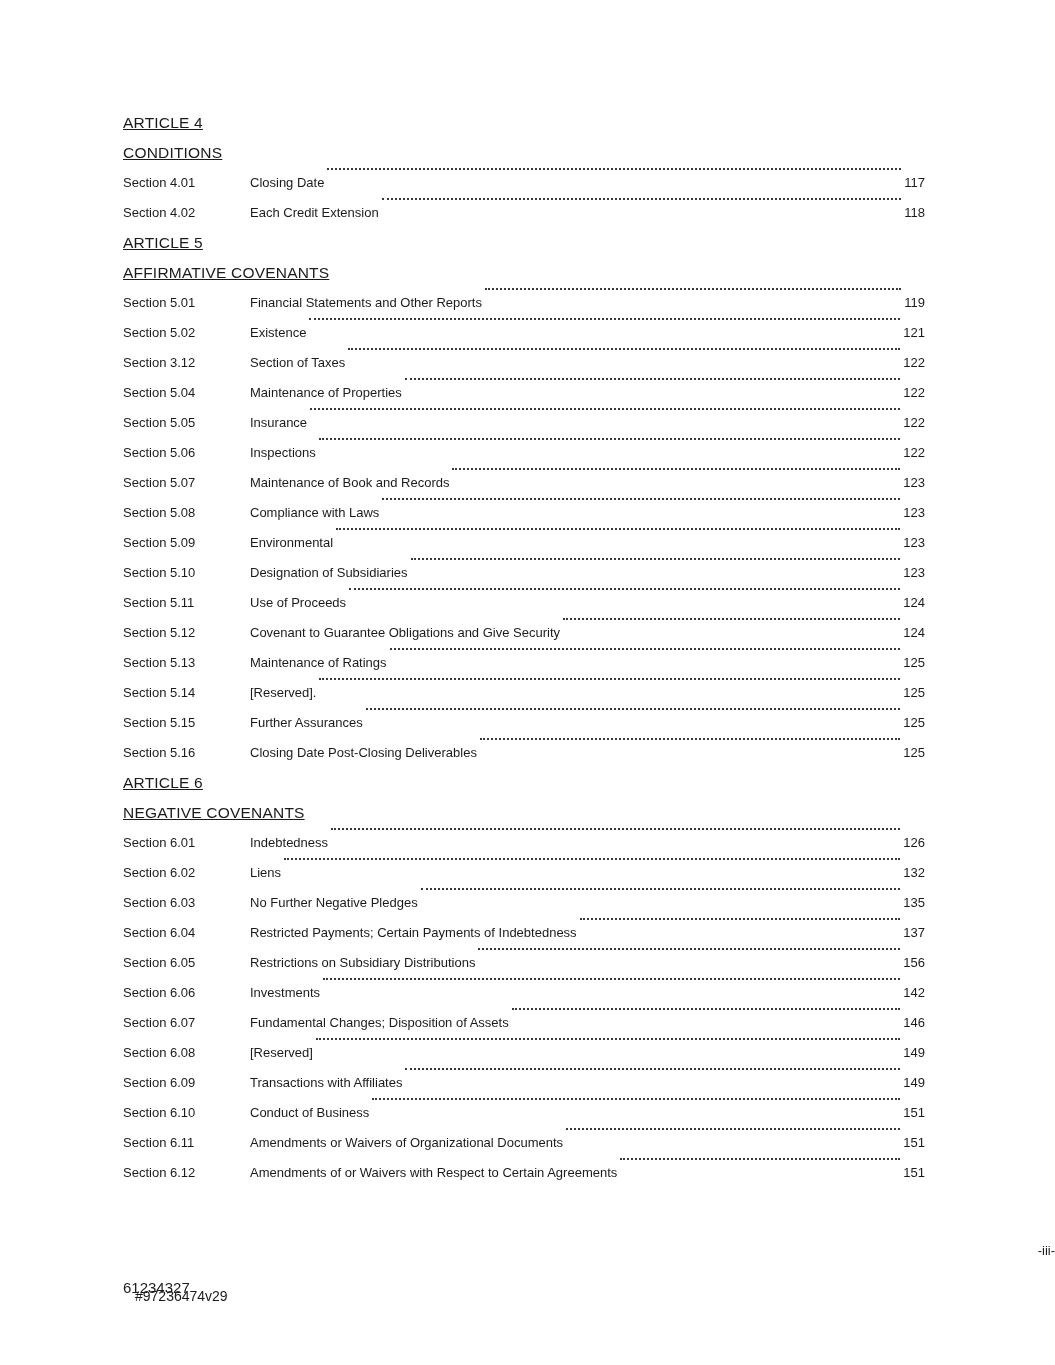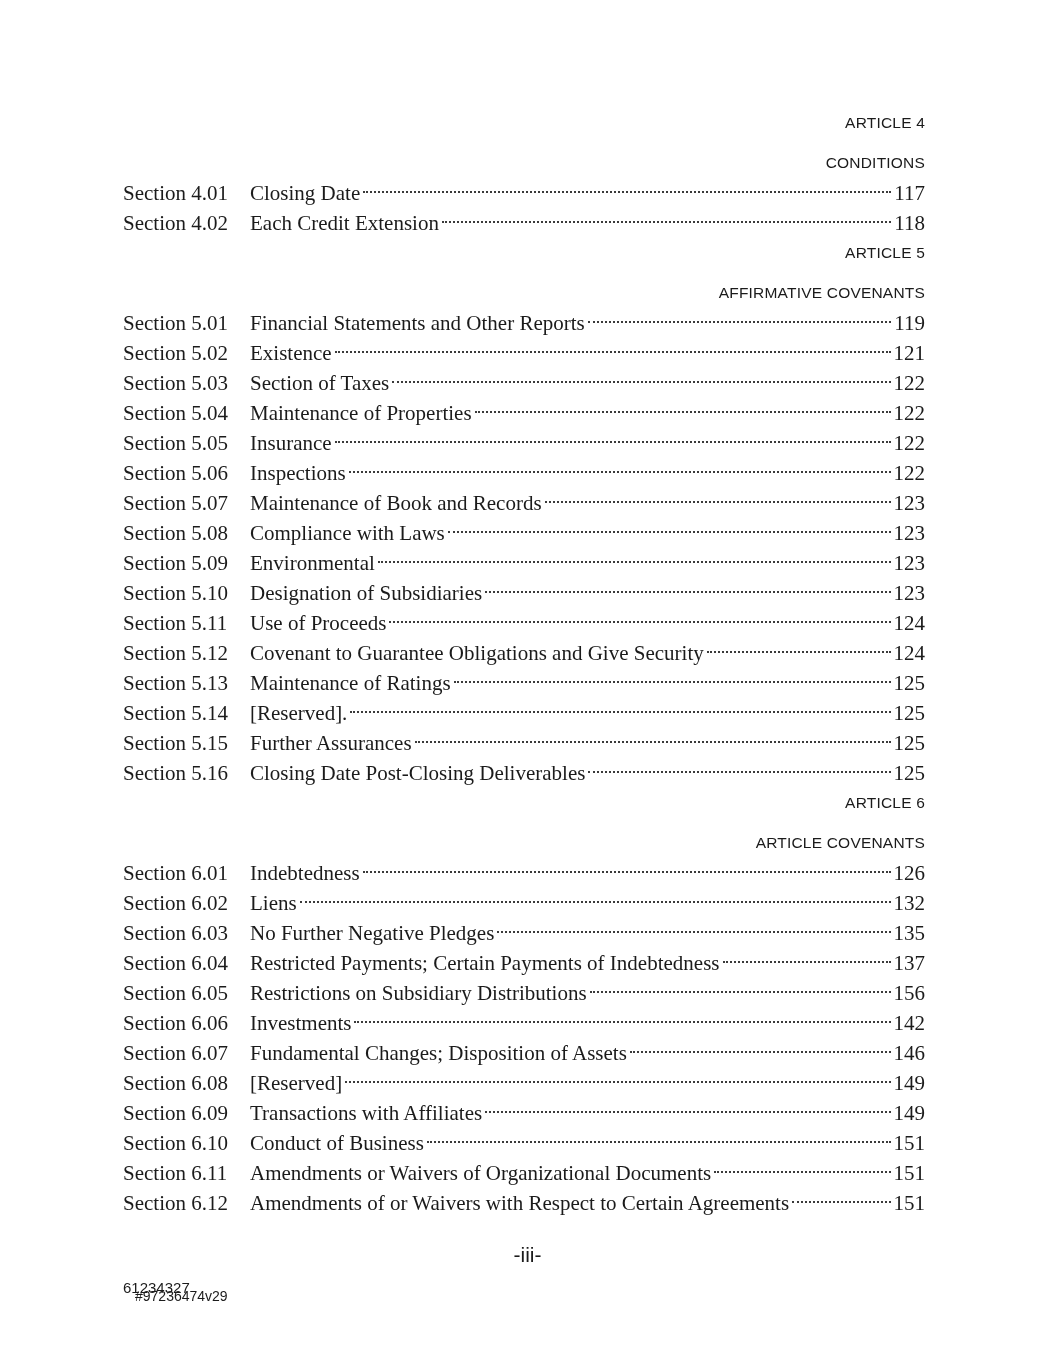--- a/index.html
+++ b/index.html
@@ -16,34 +16,33 @@
     overflow: hidden;
   }
   .page {
     box-sizing: content-box;
     width: 802px;
     padding: 108px 0 0 123px;
   }
   .heading {
     height: 30px;
     line-height: 30px;
-    text-align: right;
+    text-align: left;
     font-size: 15.5px;
     letter-spacing: 0.2px;
+    text-decoration: underline;
   }
   .article-subtitle {
-    margin-top: 10px;
   }
   .toc-row {
     display: flex;
-    align-items: center;
+    align-items: flex-start;
     height: 30px;
     line-height: 30px;
-    font-size: 21px;
-    font-family: Liberation Serif, serif;
+    font-size: 13px;
   }
   .section-col {
     flex: none;
     width: 127px;
     white-space: nowrap;
   }
   .title-col {
     flex: none;
     white-space: nowrap;
   }
@@ -55,22 +54,22 @@
   }
   .page-col {
     flex: none;
     white-space: nowrap;
   }
   .footer-center {
     position: absolute;
     left: 0;
     right: 0;
     top: 1243px;
-    text-align: center;
-    font-size: 21px;
+    text-align: right;
+    font-size: 13px;
   }
   .doc-number {
     position: absolute;
     left: 123px;
     top: 1266px;
     font-size: 15px;
     margin-top: 13px;
   }
   .doc-version {
     position: absolute;
@@ -106,21 +105,21 @@
         <span class="leader"></span>
         <span class="page-col">119</span>
       </div>
       <div class="toc-row">
         <span class="section-col">Section 5.02</span>
         <span class="title-col">Existence</span>
         <span class="leader"></span>
         <span class="page-col">121</span>
       </div>
       <div class="toc-row">
-        <span class="section-col">Section 5.03</span>
+        <span class="section-col">Section 3.12</span>
         <span class="title-col">Section of Taxes</span>
         <span class="leader"></span>
         <span class="page-col">122</span>
       </div>
       <div class="toc-row">
         <span class="section-col">Section 5.04</span>
         <span class="title-col">Maintenance of Properties</span>
         <span class="leader"></span>
         <span class="page-col">122</span>
       </div>
@@ -190,21 +189,21 @@
         <span class="leader"></span>
         <span class="page-col">125</span>
       </div>
       <div class="toc-row">
         <span class="section-col">Section 5.16</span>
         <span class="title-col">Closing Date Post-Closing Deliverables</span>
         <span class="leader"></span>
         <span class="page-col">125</span>
       </div>
       <div class="heading article-heading">ARTICLE 6</div>
-      <div class="heading article-subtitle">ARTICLE COVENANTS</div>
+      <div class="heading article-subtitle">NEGATIVE COVENANTS</div>
       <div class="toc-row">
         <span class="section-col">Section 6.01</span>
         <span class="title-col">Indebtedness</span>
         <span class="leader"></span>
         <span class="page-col">126</span>
       </div>
       <div class="toc-row">
         <span class="section-col">Section 6.02</span>
         <span class="title-col">Liens</span>
         <span class="leader"></span>

